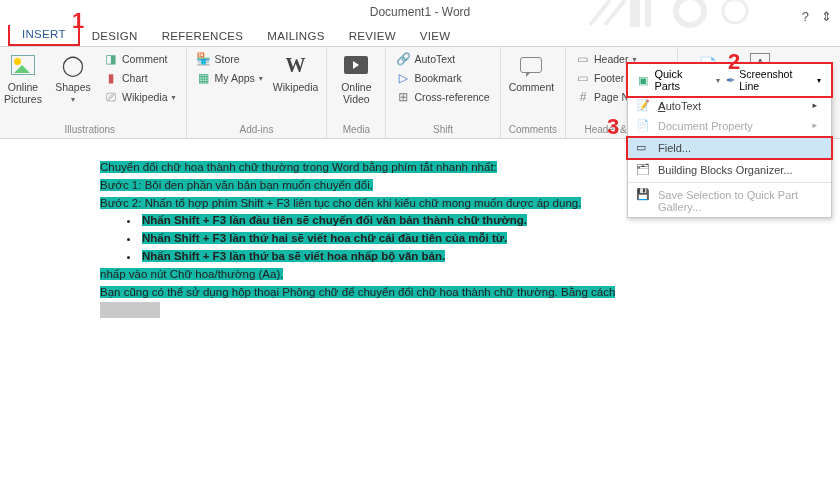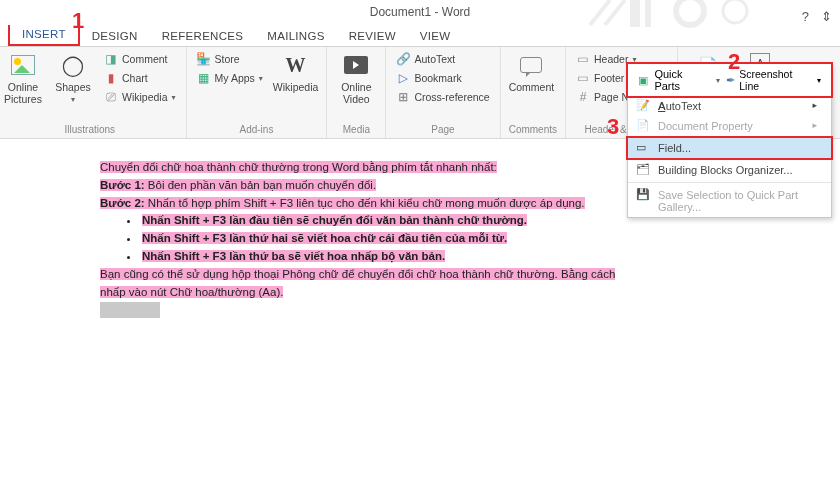--- a/index.html
+++ b/index.html
@@ -35,22 +35,22 @@
 .dropdown .head.boxed { border: 2.5px solid #e8252b; margin: -2px; padding: 4px 10px; }
 .dropdown .item { padding: 4px 14px 4px 30px; cursor: pointer; position: relative; color: #444; }
 .dropdown .item:hover, .dropdown .item.hover { background: #cde6f7; }
 .dropdown .item.boxed { border: 2.5px solid #e8252b; margin: 0 -2px; }
 .dropdown .item .ic { position: absolute; left: 8px; top: 3px; font-size: 11px; }
 .dropdown hr { border: none; border-top: 1px solid #e4e4e4; margin: 2px 0; }
 
 
 .docwrap { background: #fff; height: calc(500px - 25px - 22px - 92px); display: flex; justify-content: center; padding-top: 20px; }
 .page { width: 640px; background: #fff; font-size: 11.5px; line-height: 1.55; color: #222; }
-.page .hl { background: #f9a8d4; text-align: right; }
-.page .b { font-weight: bold; margin-top: 12px; }
+.page .hl { background: #14b8a6; text-align: right; }
+.page .b { font-weight: normal; margin-top: 12px; }
 .page ul { margin-left: 40px; list-style: disc; }
 .page ul li { padding-left: 2px; font-weight: bold; }
 .tail-block { display:inline-block; background:#c9c9c9; width:60px; height:16px; vertical-align:top; }
 
 
 .anno { position: absolute; font: bold 22px Arial; color: #e8252b; z-index: 100; pointer-events: none; }
 
 
 .ic-pic { width:24px;height:20px;border:1.5px solid #7aa;position:relative; }
 .ic-pic::before{content:"";position:absolute;width:7px;height:7px;border-radius:50%;background:#fc0;left:2px;top:2px;}
@@ -176,21 +176,21 @@
         <div class="btn-sm">
             <span class="ic" style="color:#47c;">▷</span>
             <span>Bookmark</span>
           </div>
         <div class="btn-sm">
             <span class="ic" style="color:#777;">⊞</span>
             <span>Cross-reference</span>
           </div>
       </div>
     </div>
-    <div class="group-label">Page</div>
+    <div class="group-label">Shift</div>
   </div>
 
   <div class="group">
     <div class="group-body">
       <div class="btn-lg">
         <span class="ic">
             <span class="ic-comment"></span>
           </span>
         <span>Comment</span>
       </div>
@@ -262,17 +262,17 @@
 <div class="docwrap">
   <div class="page">
     <div><span class="hl">Chuyển đổi chữ hoa thành chữ thường trong Word bằng phím tắt nhanh nhất:</span></div>
     <div><span class="hl b">Bước 1:</span><span class="hl"> Bôi đen phần văn bản bạn muốn chuyển đổi.</span></div>
     <div><span class="hl b">Bước 2:</span><span class="hl"> Nhấn tổ hợp phím Shift + F3 liên tục cho đến khi kiểu chữ mong muốn được áp dụng.</span></div>
     <ul>
       <li><span class="hl">Nhấn Shift + F3 lần đầu tiên sẽ chuyển đổi văn bản thành chữ thường.</span></li>
       <li><span class="hl">Nhấn Shift + F3 lần thứ hai sẽ viết hoa chữ cái đầu tiên của mỗi từ.</span></li>
       <li><span class="hl">Nhấn Shift + F3 lần thứ ba sẽ viết hoa nhấp bộ văn bản.</span></li>
     </ul>
+    <div><span class="hl">nhấp vào nút Chữ hoa/thường (Aa).</span></div>
     <div><span class="hl">Bạn cũng có thể sử dụng hộp thoại Phông chữ để chuyển đổi chữ hoa thành chữ thường. Bằng cách</span></div>
-    <div><span class="hl">nhấp vào nút Chữ hoa/thường (Aa).</span></div>
     <div><span class="tail-block"></span></div>
   </div>
 </div>
 
 </body></html>

